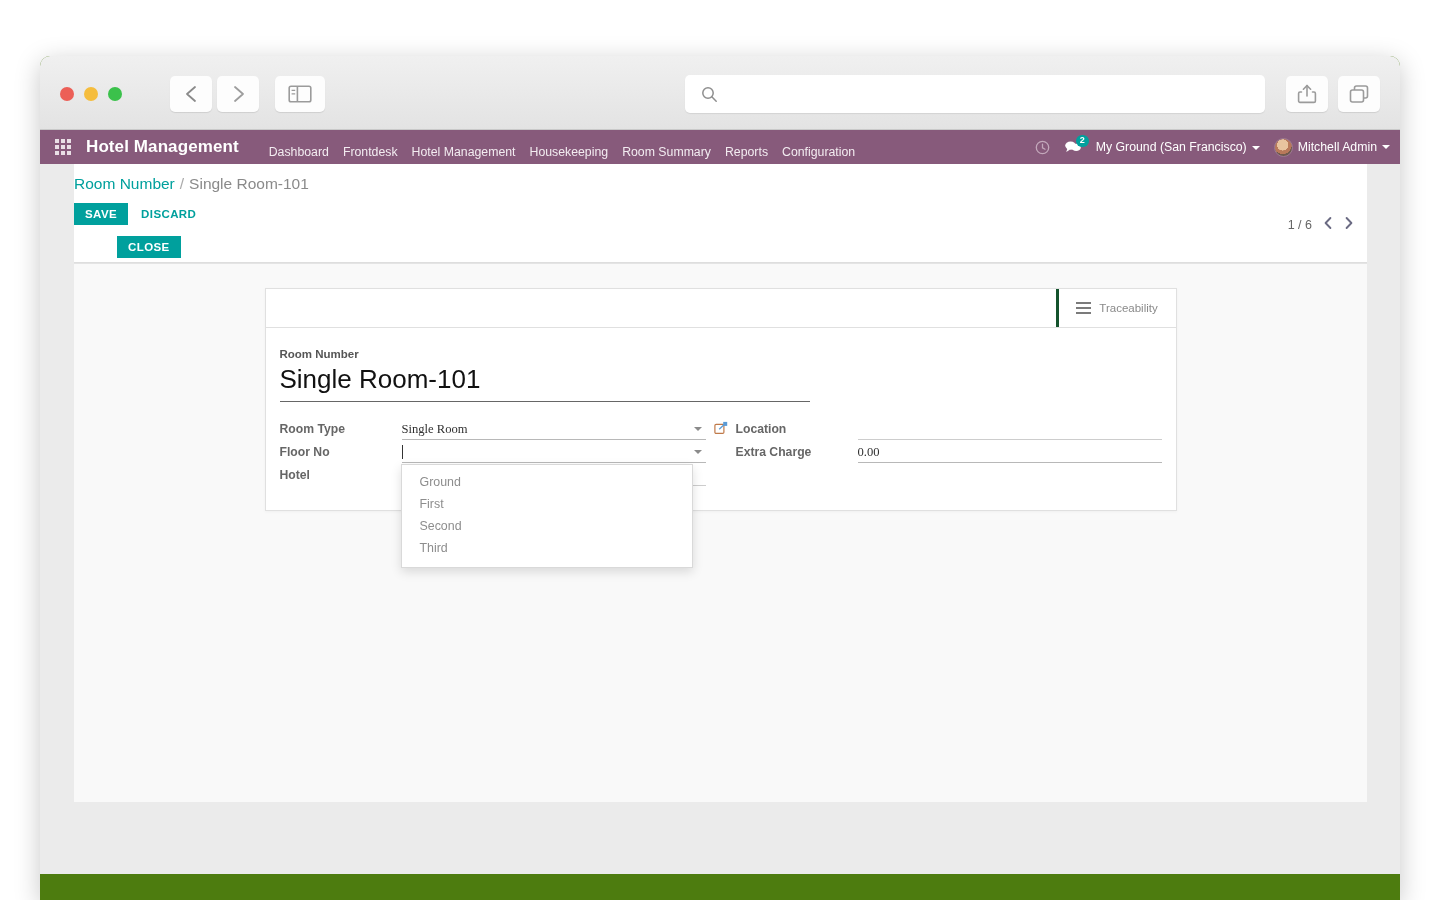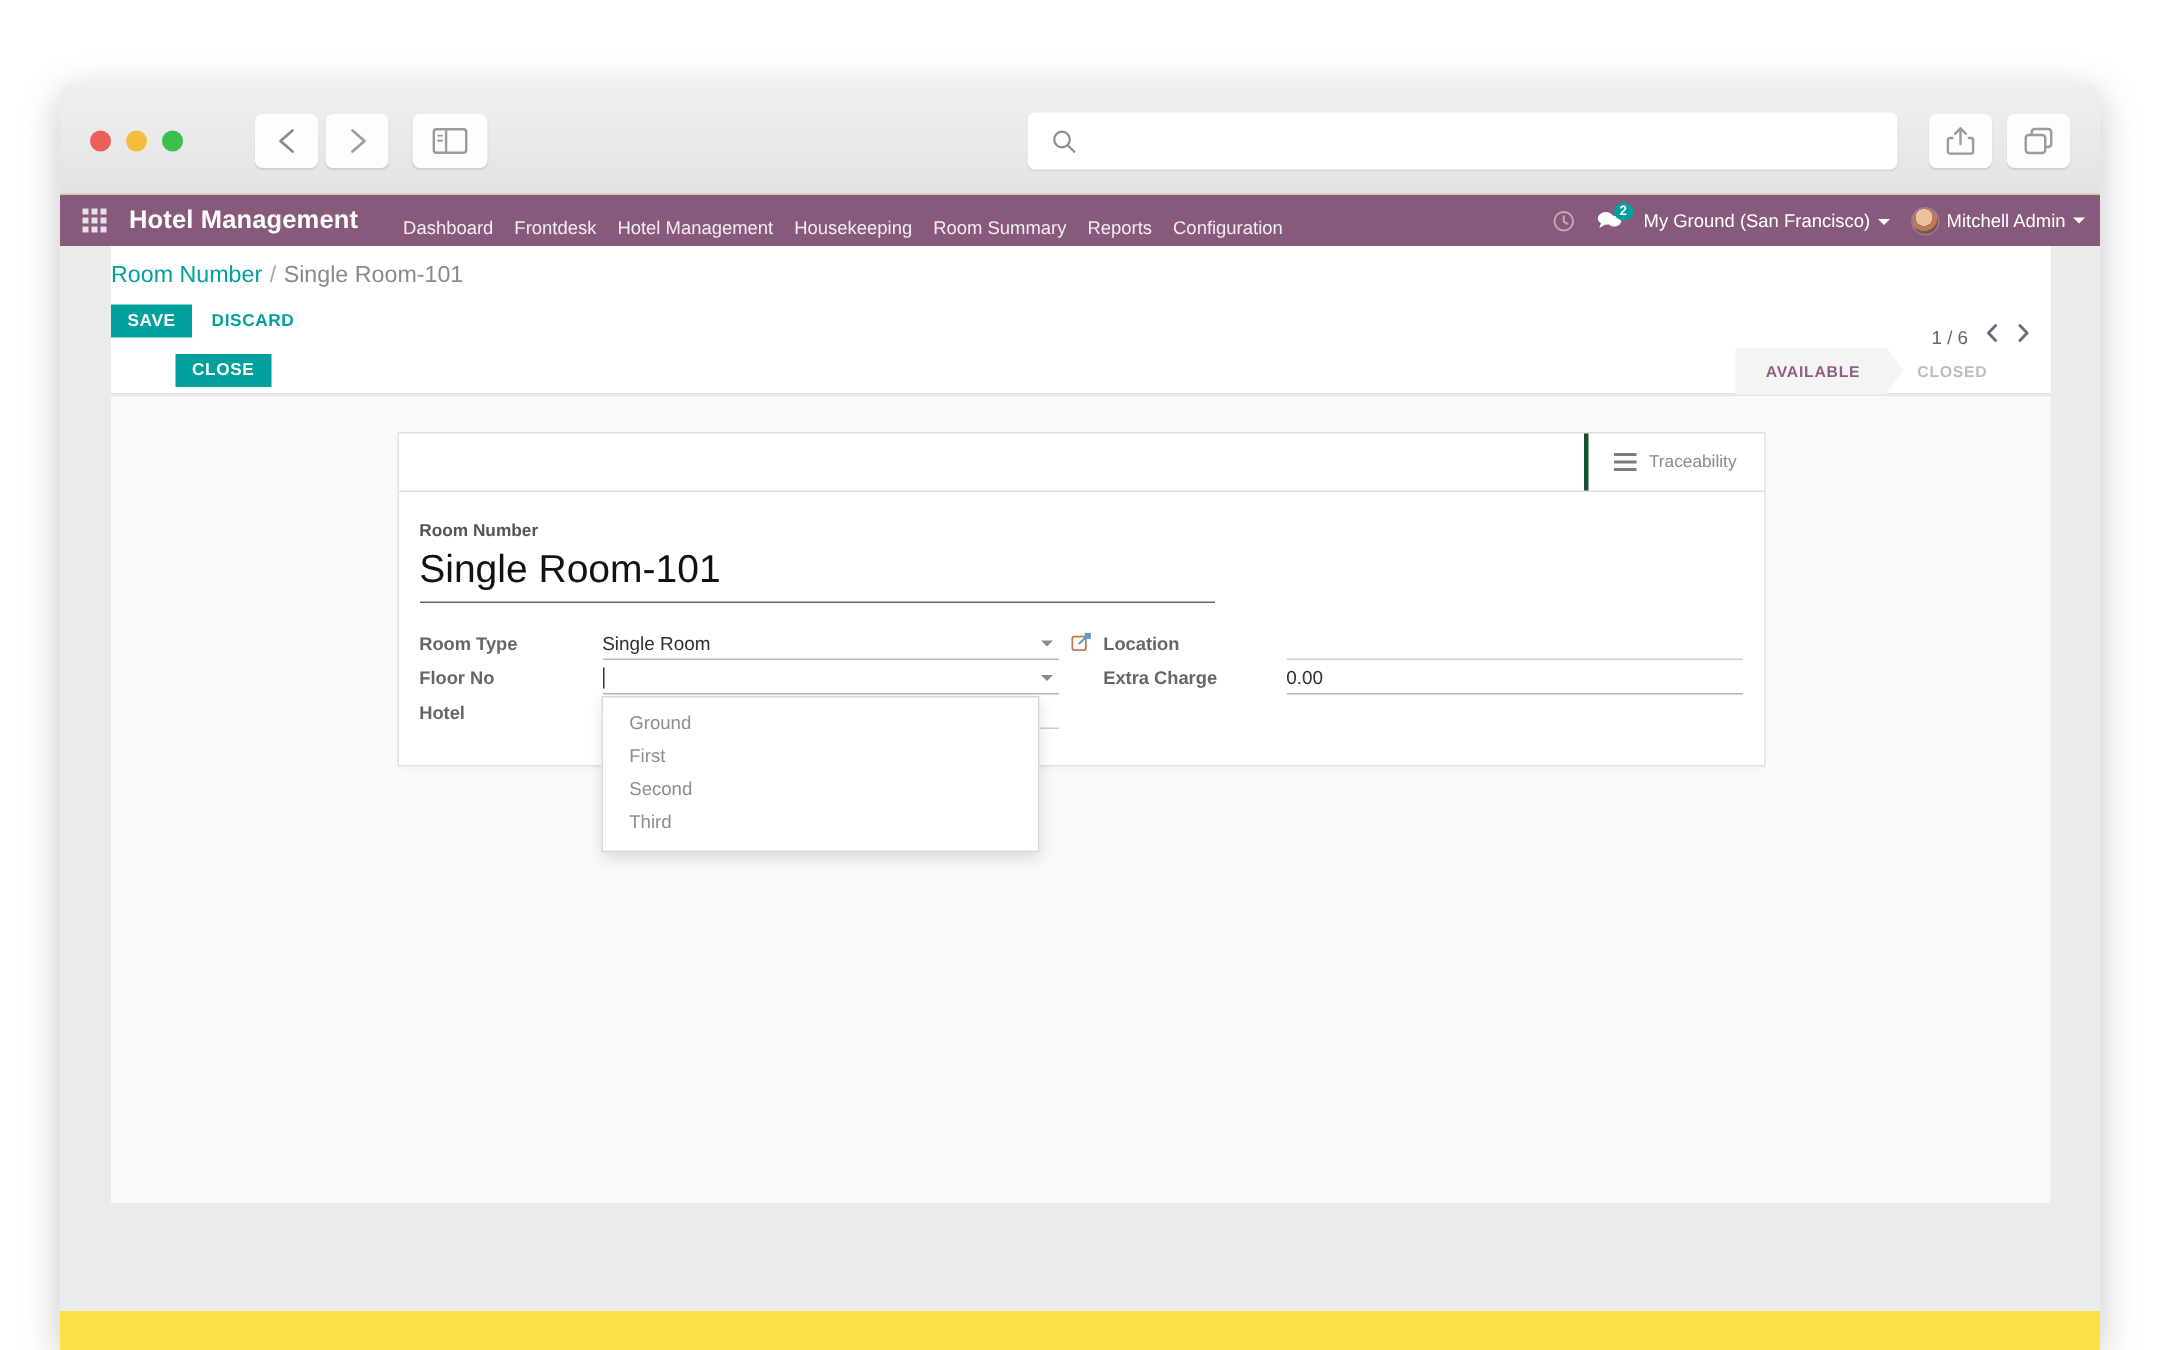--- a/index.html
+++ b/index.html
@@ -9,21 +9,21 @@
     font-family: "Liberation Sans", sans-serif;
     -webkit-font-smoothing: antialiased;
     overflow: hidden;
   }
 
   
   #browser-window {
     position: absolute;
     left: 40px; top: 56px;
     width: 1360px; height: 844px;
-    background: #fde047;
+    background: #4d7c0f;
     border-radius: 10px 10px 0 0;
     overflow: hidden;
     box-shadow: 0 6px 26px rgba(0,0,0,.22);
   }
 
   
   #browser-toolbar {
     position: relative;
     height: 74px;
     background: linear-gradient(#f0f0f0, #e3e3e3);
@@ -213,20 +213,21 @@
     width: 122px; flex: none;
     font-size: 12.2px; font-weight: 700; color: #666;
     padding-top: 3px;
   }
   .field-ctrl { flex: 1; position: relative; }
   .field-underline {
     border-bottom: 1px solid #cdcdcd;
     height: 21px;
     display: flex; align-items: center;
     padding-right: 16px;
+    font-family: Liberation Serif, serif;
   }
   .field-underline.filled { border-bottom-color: #b8b8b8; }
   .field-text { font-size: 12.6px; color: #303030; }
   .select-caret {
     position: absolute; right: 4px; top: 8px;
     width: 0; height: 0;
     border-left: 4px solid transparent; border-right: 4px solid transparent;
     border-top: 4.5px solid #8b8b8b;
   }
   .ext-link-icon { position: absolute; right: -22px; top: 2px; }
@@ -383,24 +384,20 @@
             <span class="pager-arrow">
               <svg width="10" height="14" viewBox="0 0 10 14">
                 <polyline points="2.6,2 7.4,7 2.6,12" fill="none" stroke="#6b6b83" stroke-width="1.9" stroke-linecap="round" stroke-linejoin="round"></polyline>
               </svg>
             </span>
           </div>
         </div>
 
         <div id="statusbar-row">
           <button class="btn-close">Close</button>
-          <div id="statusbar-states">
-            <span class="state active">Available</span>
-            <span class="state inactive">Closed</span>
-          </div>
         </div>
       </div>
 
       <div id="sheet-area">
         <div id="form-sheet">
 
           <div id="button-box">
             <div id="traceability-button">
               <span class="bars-icon">
                   <i></i>

